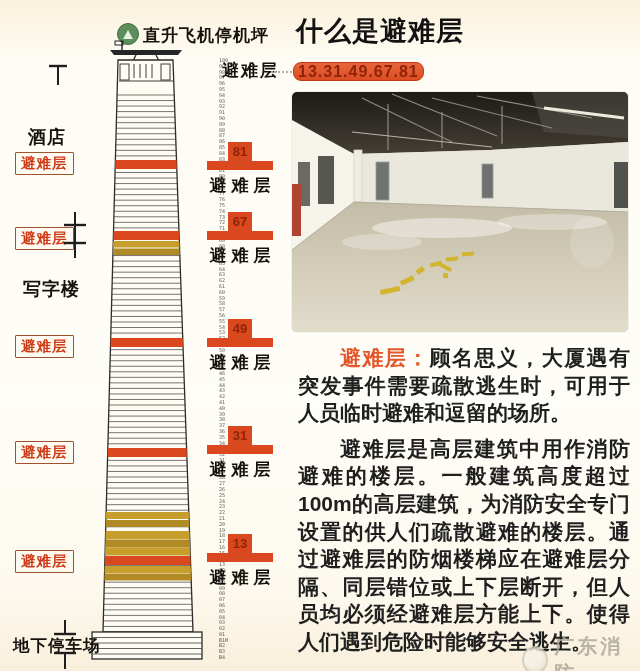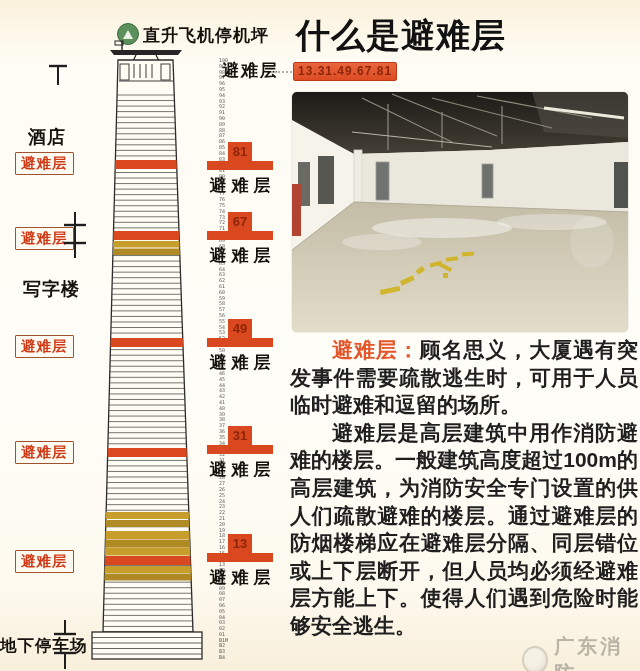--- a/index.html
+++ b/index.html
@@ -7,36 +7,36 @@
   .stage{position:relative;width:640px;height:671px;overflow:hidden;
     background:linear-gradient(180deg,#fbf1dc 0%,#fefcf4 9%,#fefdf7 60%,#fdf9ee 88%,#f9efdb 100%);}
   .abs{position:absolute;}
 
   
   .heli-logo{left:117px;top:23px;width:20px;height:20px;border-radius:50%;
     background:#5d8f5d;border:1.5px solid #3c6b3e;display:flex;align-items:center;justify-content:center;}
   .heli-logo .tri{width:0;height:0;border-left:5px solid transparent;border-right:5px solid transparent;
     border-bottom:9px solid #e9f0e2;}
   .heli-label{left:143px;top:24px;font-size:17px;font-weight:800;color:#15120d;letter-spacing:1px;}
-  .page-title{left:296px;top:13px;font-size:34px;font-weight:900;color:#121212;letter-spacing:1px;margin:0;}
+  .page-title{left:296px;top:13px;font-size:27px;font-weight:900;color:#121212;letter-spacing:1px;margin:0;}
   .refuge-caption{left:222px;top:59px;font-size:17px;font-weight:800;color:#15120d;letter-spacing:2px;}
   .dotted-leader{left:271px;top:71px;width:21px;border-top:2px dotted #b7b0a2;}
   .refuge-badge{left:293px;top:62px;background:linear-gradient(180deg,#e8653d,#dd4c22);
-    border:1px solid #bc3a14;color:#8e2508;font-weight:800;font-size:12px;line-height:15px;
-    padding:1px 4px;letter-spacing:1px;border-radius:2px;}
+    border:1px solid #bc3a14;color:#8e2508;font-weight:800;font-size:16px;line-height:15px;
+    padding:1px 4px;letter-spacing:1px;border-radius:8px;}
 
   
   .floor-strip{left:219px;top:58px;width:16px;font-family:"DejaVu Sans Mono",monospace;
     font-size:5px;line-height:5.79px;color:#5c5c5c;}
 
   
   .zone{font-weight:800;color:#15120d;font-size:18px;letter-spacing:1px;}
   .zone-hotel{left:28px;top:125px;}
   .zone-office{left:23px;top:277px;text-align:right;}
-  .zone-underground{left:0;top:635px;font-size:16.5px;}
+  .zone-underground{left:13px;top:635px;font-size:16.5px;}
 
   .refuge-box{left:15px;border:1.5px solid var(--box-border,#a0522d);color:var(--box-text,#cf3a17);
     font-size:14.5px;font-weight:800;letter-spacing:1px;padding:1px 5px;border-radius:1px;
     background:rgba(255,250,238,.55);}
   .rb1{top:152px;}.rb2{top:227px;}.rb3{top:335px;}.rb4{top:441px;}.rb5{top:550px;}
 
   
   .floor-badge{left:198px;width:84px;text-align:center;}
   .fbt1{top:142px;}.fbt2{top:212px;}.fbt3{top:319px;}.fbt4{top:426px;}.fbt5{top:534px;}
   .fb-num{width:24px;height:20px;margin:0 auto;background:var(--refuge-red,#d9481f);
@@ -44,21 +44,21 @@
   .fb-bar{width:66px;height:9px;margin:-1px auto 0;background:var(--refuge-red,#d9481f);}
   .fb-label{margin-top:4px;font-size:17px;font-weight:800;color:#15120d;letter-spacing:5px;padding-left:5px;white-space:nowrap;}
 
   
   .photo{left:292px;top:92px;width:336px;height:240px;border-radius:5px;overflow:hidden;
     box-shadow:0 0 0 1px rgba(0,0,0,.05);}
 
   
   .article{left:290px;top:336px;width:348px;font-size:21px;line-height:27.6px;font-weight:700;
     color:#1f1f1f;text-align:justify;}
-  .article p{margin:0;text-indent:2em;}
+  .article p{margin:8px;text-indent:2em;}
   .article .lead{color:var(--lead-orange,#e4552a);}
 
   
   .watermark{left:522px;top:633px;display:flex;align-items:center;gap:6px;opacity:.8;}
   .wm-circle{width:24px;height:24px;border-radius:50%;border:2px solid #cdc8b8;
     background:radial-gradient(circle at 40% 40%, #f4f1e6 40%, #ddd8c8 100%);}
   .wm-text{font-size:20px;font-weight:700;color:#aaa598;letter-spacing:3px;}
 
   svg{display:block;}
 </style>

